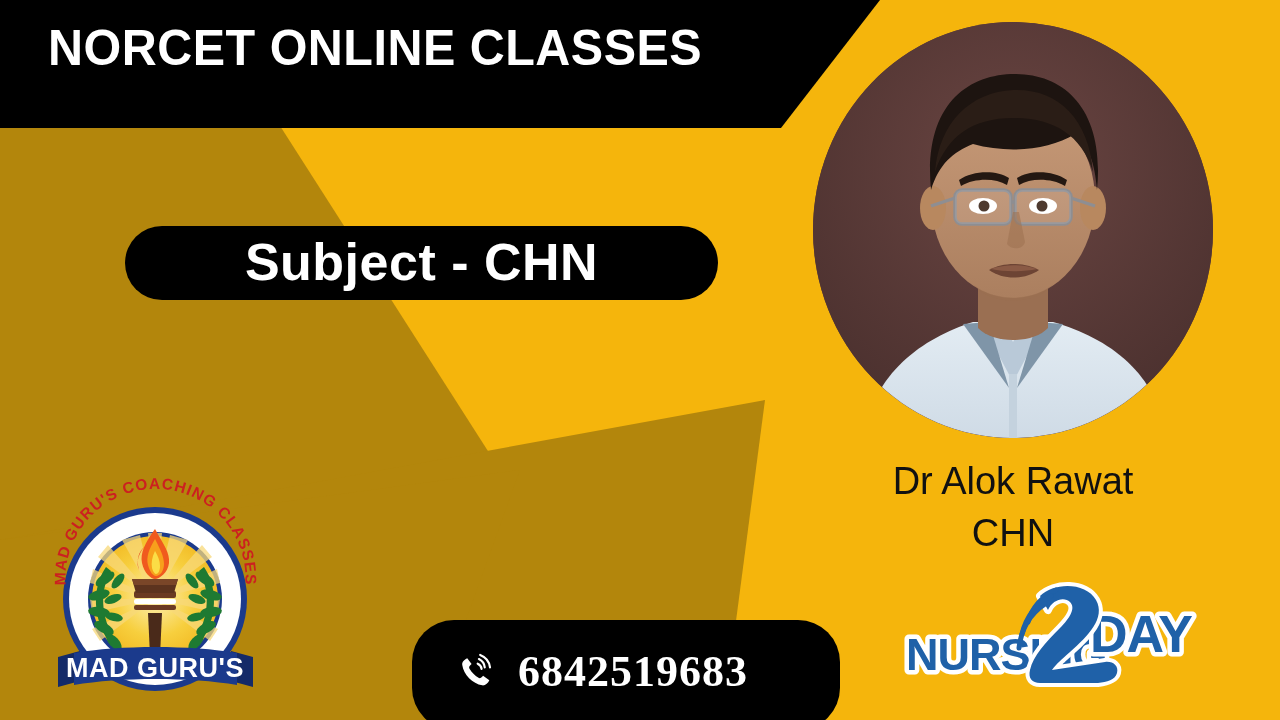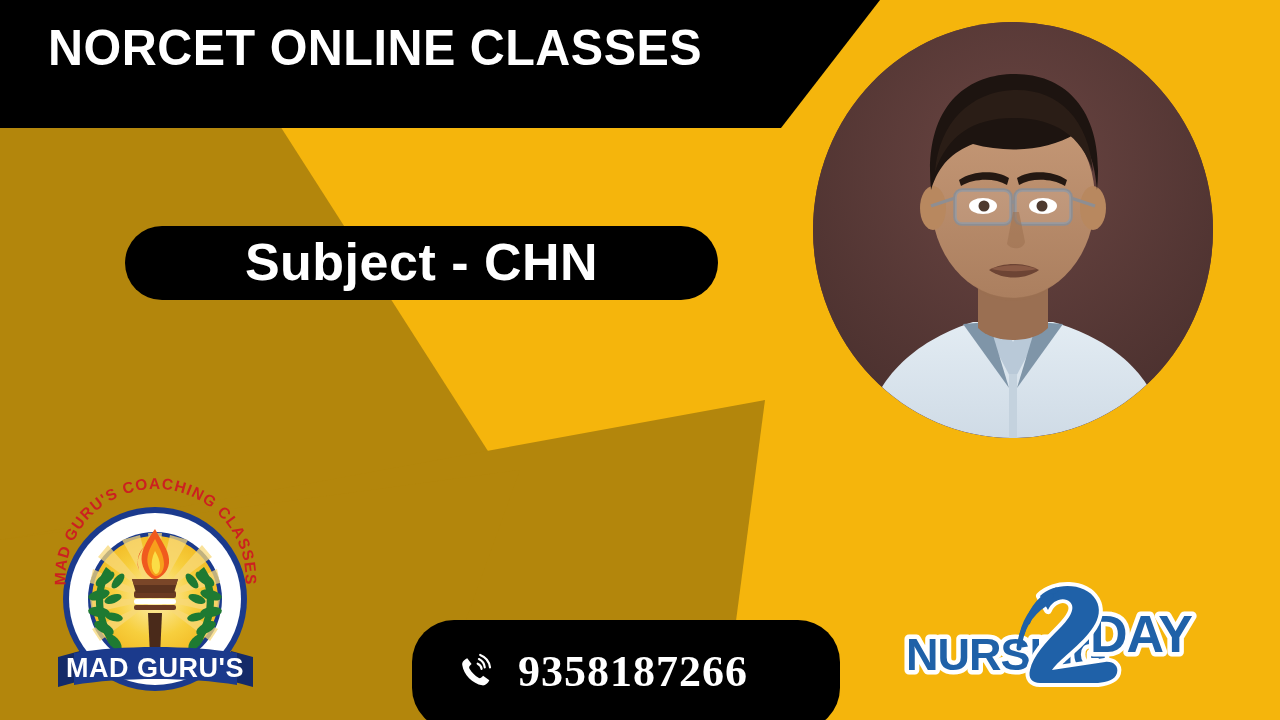--- a/index.html
+++ b/index.html
@@ -237,33 +237,37 @@
 
       <path d="M200 190 L194 222 C198 228 210 228 212 220 L206 190 Z" fill="#9d7150" opacity="0.55"></path>
 
       <path d="M176 248 C190 240 212 240 226 248 C212 258 190 258 176 248 Z" fill="#6d4434"></path>
       <path d="M178 247 C192 242 210 242 224 247 C210 250 192 250 178 247 Z" fill="#8a5a45"></path>
 
       <path d="M160 262 C180 280 220 280 240 262 C224 284 176 284 160 262 Z" fill="#9a7050" opacity="0.35"></path>
     </svg>
   </div>
 
+  <div id="instructor-block">
+    <div>Dr Alok Rawat</div>
+    <div>CHN</div>
+  </div>
 
   <div id="phone-pill">
     <svg id="phone-icon" viewBox="0 0 48 48">
       <path d="M13.5 7.5 C10 9 7 12 7.5 15.5 C9 27 20 38 31.5 40 C35 40.5 38.5 37.5 40 34
                L32.5 28.5 C30.5 30.8 28.8 32.2 27 31 C22.5 28 19 24.5 16.2 20
                C15 18.2 16.4 16.5 18.7 14.5 Z" fill="#ffffff"></path>
       <g fill="none" stroke="#ffffff" stroke-width="2.6" stroke-linecap="round">
         <path d="M27.5 8.5 C31.5 10.5 34 14 34.5 18.5"></path>
         <path d="M26 14 C28.8 15.2 30.4 17.4 30.7 20.2"></path>
         <path d="M29 3.5 C35.5 6 40 11.5 40.8 18.5"></path>
       </g>
     </svg>
-    <span id="phone-number">9358187266</span>
+    <span id="phone-number">6842519683</span>
   </div>
 
   <svg id="madgurus-logo" viewBox="0 0 215 215">
     <defs>
       <path id="ringArc" d="M 22 112 A 90 90 0 1 1 193 112" fill="none"></path>
       <radialGradient id="sunG" cx="50%" cy="48%" r="58%">
         <stop offset="0%" stop-color="#FDF0B6"></stop>
         <stop offset="55%" stop-color="#F7CF3E"></stop>
         <stop offset="100%" stop-color="#F0B41C"></stop>
       </radialGradient>

